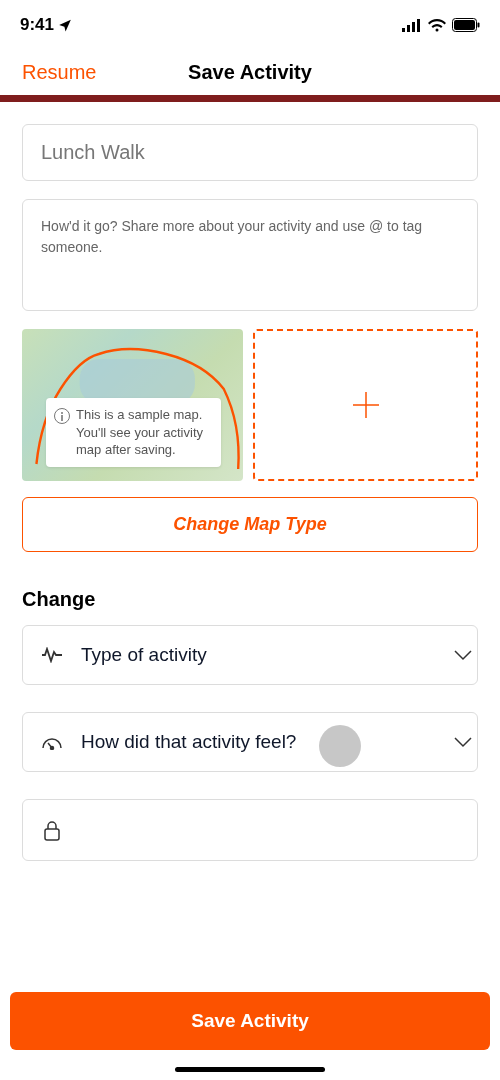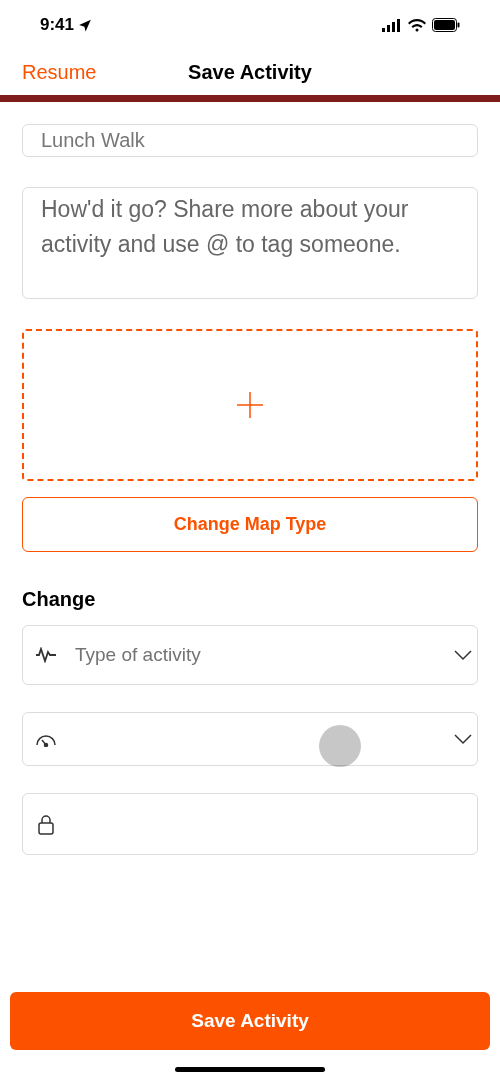--- a/index.html
+++ b/index.html
@@ -9,21 +9,21 @@
       background: #fff;
       font-family: -apple-system, BlinkMacSystemFont, "Segoe UI", Helvetica, Arial, sans-serif;
       position: relative;
       overflow: hidden;
     }
     .status-bar {
       height: 50px;
       display: flex;
       justify-content: space-between;
       align-items: center;
-      padding: 0 40px;
+      padding: 0 20px;
       font-weight: 600;
       font-size: 17px;
     }
     .status-left { display: flex; align-items: center; gap: 4px; }
     .status-right { display: flex; align-items: center; gap: 6px; }
     .header {
       height: 52px;
       display: flex;
       align-items: center;
       padding: 0 22px;
@@ -42,31 +42,31 @@
       font-size: 20px;
       font-weight: 700;
       color: #000;
     }
     .content {
       padding: 22px 22px 0 22px;
     }
     .field {
       border: 1px solid #dcdcdc;
       border-radius: 6px;
-      padding: 4px 18px;
-      margin-bottom: 30px;
+      padding: 16px 18px;
+      margin-bottom: 18px;
       background: #fff;
     }
     .title-field {
       font-size: 20px;
       color: #777;
     }
     .desc-field {
       min-height: 112px;
-      font-size: 23px;
+      font-size: 14px;
       color: #666;
       line-height: 1.5;
     }
     .select-field {
       display: flex;
       align-items: center;
       gap: 14px;
       font-size: 19px;
       color: #1a1a1a;
       position: relative;
@@ -128,38 +128,39 @@
     }
     .map-type-btn {
       border: 1px solid #fc5200;
       color: #fc5200;
       border-radius: 6px;
       text-align: center;
       padding: 16px;
       font-size: 18px;
       font-weight: 600;
       margin-bottom: 36px;
+      font-style: italic;
     }
     .section-heading {
       font-size: 20px;
       font-weight: 700;
       margin-bottom: 14px;
       color: #000;
     }
     .detail-field {
       border: 1px solid #dcdcdc;
       border-radius: 6px;
-      padding: 18px 12px;
+      padding: 18px 18px;
       margin-bottom: 27px;
       display: flex;
       align-items: center;
       gap: 18px;
       position: relative;
       font-size: 19px;
-      color: #737373;
+      color: #0f172a;
     }
     .detail-field.notes { align-items: flex-start; }
     .detail-icon { width: 22px; flex-shrink: 0; }
     .touch-indicator {
       position: absolute;
       width: 42px;
       height: 42px;
       border-radius: 50%;
       background: rgba(0,0,0,0.22);
       right: 116px;
@@ -225,20 +226,35 @@
 </div>
 
 <div class="content">
 
   <div class="field title-field">Lunch Walk</div>
 
   <div class="field desc-field">How'd it go? Share more about your activity and use @ to tag someone.</div>
 
 
   <div class="map-row">
+    <div class="map-thumb">
+      <svg class="map-route" viewBox="0 0 230 152" preserveAspectRatio="none">
+        <rect x="60" y="30" width="120" height="45" fill="#a8ccd9" opacity="0.6" rx="20"></rect>
+        <path d="M 15 135 Q 20 90, 40 60 T 80 25 Q 110 15, 150 25 T 210 60 Q 228 95, 225 140" stroke="#fc5200" stroke-width="2.5" fill="none"></path>
+      </svg>
+      <div class="map-note">
+        <div class="map-note-icon">
+          <svg width="2" height="9" viewBox="0 0 2 9">
+              <circle cx="1" cy="1" r="1" fill="#777"></circle>
+              <rect x="0.2" y="3" width="1.6" height="6" fill="#777"></rect>
+            </svg>
+        </div>
+        <span>This is a sample map. You'll see your activity map after saving.</span>
+      </div>
+    </div>
     <div class="map-add">
       <svg width="30" height="30" viewBox="0 0 30 30" stroke="#fc5200" stroke-width="1.5">
           <line x1="15" y1="2" x2="15" y2="28"></line>
           <line x1="2" y1="15" x2="28" y2="15"></line>
         </svg>
     </div>
   </div>
 
   <div class="map-type-btn">Change Map Type</div>
 
@@ -253,20 +269,21 @@
         <path d="M2 2l8 8 8-8"></path>
       </svg>
   </div>
 
   <div class="detail-field" style="position:relative;">
     <svg class="detail-icon" width="22" height="16" viewBox="0 0 22 16" fill="none" stroke="#333" stroke-width="1.5">
         <path d="M2 14a9 9 0 0118 0"></path>
         <circle cx="11" cy="14" r="1.5" fill="#333"></circle>
         <line x1="11" y1="14" x2="7" y2="9"></line>
       </svg>
+    <span>How did that activity feel?</span>
     <svg class="chevron" width="20" height="12" viewBox="0 0 20 12" fill="none" stroke="#333" stroke-width="1.5">
         <path d="M2 2l8 8 8-8"></path>
       </svg>
     <div class="touch-indicator"></div>
   </div>
 
   <div class="detail-field notes">
     <svg class="detail-icon" width="20" height="22" viewBox="0 0 20 22" fill="none" stroke="#333" stroke-width="1.5" style="margin-top:2px;">
         <rect x="3" y="9" width="14" height="11" rx="2"></rect>
         <path d="M6 9V6a4 4 0 018 0v3"></path>

